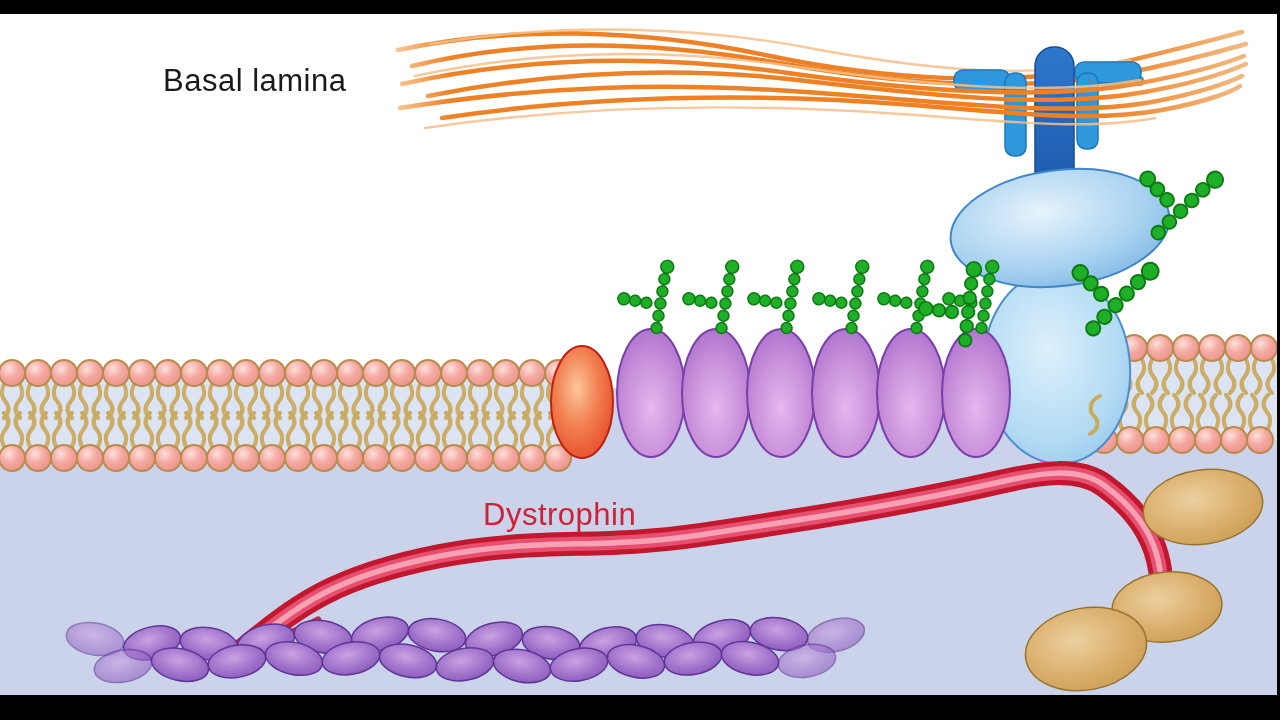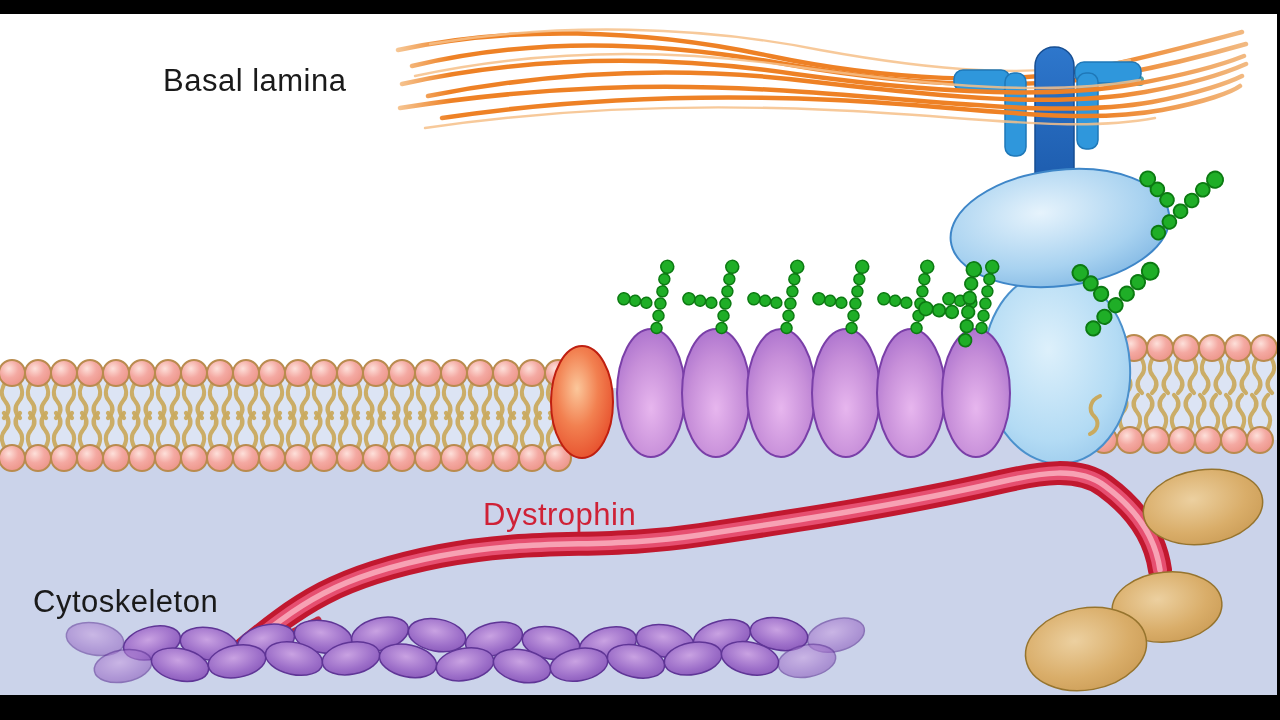--- a/index.html
+++ b/index.html
@@ -424,18 +424,17 @@
         <ellipse cx="579" cy="664.6518769203287" rx="29" ry="16" fill="url(#actG)" stroke="#5f3596" stroke-width="1.5" opacity="1" transform="rotate(-10 579 664.6518769203287)"></ellipse>
         <ellipse cx="636" cy="661.302692875108" rx="29" ry="16" fill="url(#actG)" stroke="#5f3596" stroke-width="1.5" opacity="1" transform="rotate(12 636 661.302692875108)"></ellipse>
         <ellipse cx="693" cy="658.4812169601133" rx="29" ry="16" fill="url(#actG)" stroke="#5f3596" stroke-width="1.5" opacity="1" transform="rotate(-10 693 658.4812169601133)"></ellipse>
         <ellipse cx="750" cy="658.3226858973413" rx="29" ry="16" fill="url(#actG)" stroke="#5f3596" stroke-width="1.5" opacity="1" transform="rotate(12 750 658.3226858973413)"></ellipse>
         <ellipse cx="807" cy="660.9470728345368" rx="29" ry="16" fill="url(#actG)" stroke="#5f3596" stroke-width="1.5" opacity="0.6" transform="rotate(-10 807 660.9470728345368)"></ellipse>
       </g>
   </svg>
 
   <div class="lbl" id="lbl-basal" style="color: rgb(26, 26, 26);">Basal lamina</div>
   <div class="lbl" id="lbl-dystrophin" style="color: rgb(207, 33, 54);">Dystrophin</div>
-  <div class="lbl" id="lbl-cyto" style="color: rgb(26, 26, 26);">Cytoskeleton</div>
 
   <div class="bar" id="bar-top"></div>
   <div class="bar" id="bar-bottom"></div>
   <div class="bar" id="bar-right"></div>
 </div>
 
 </body></html>

